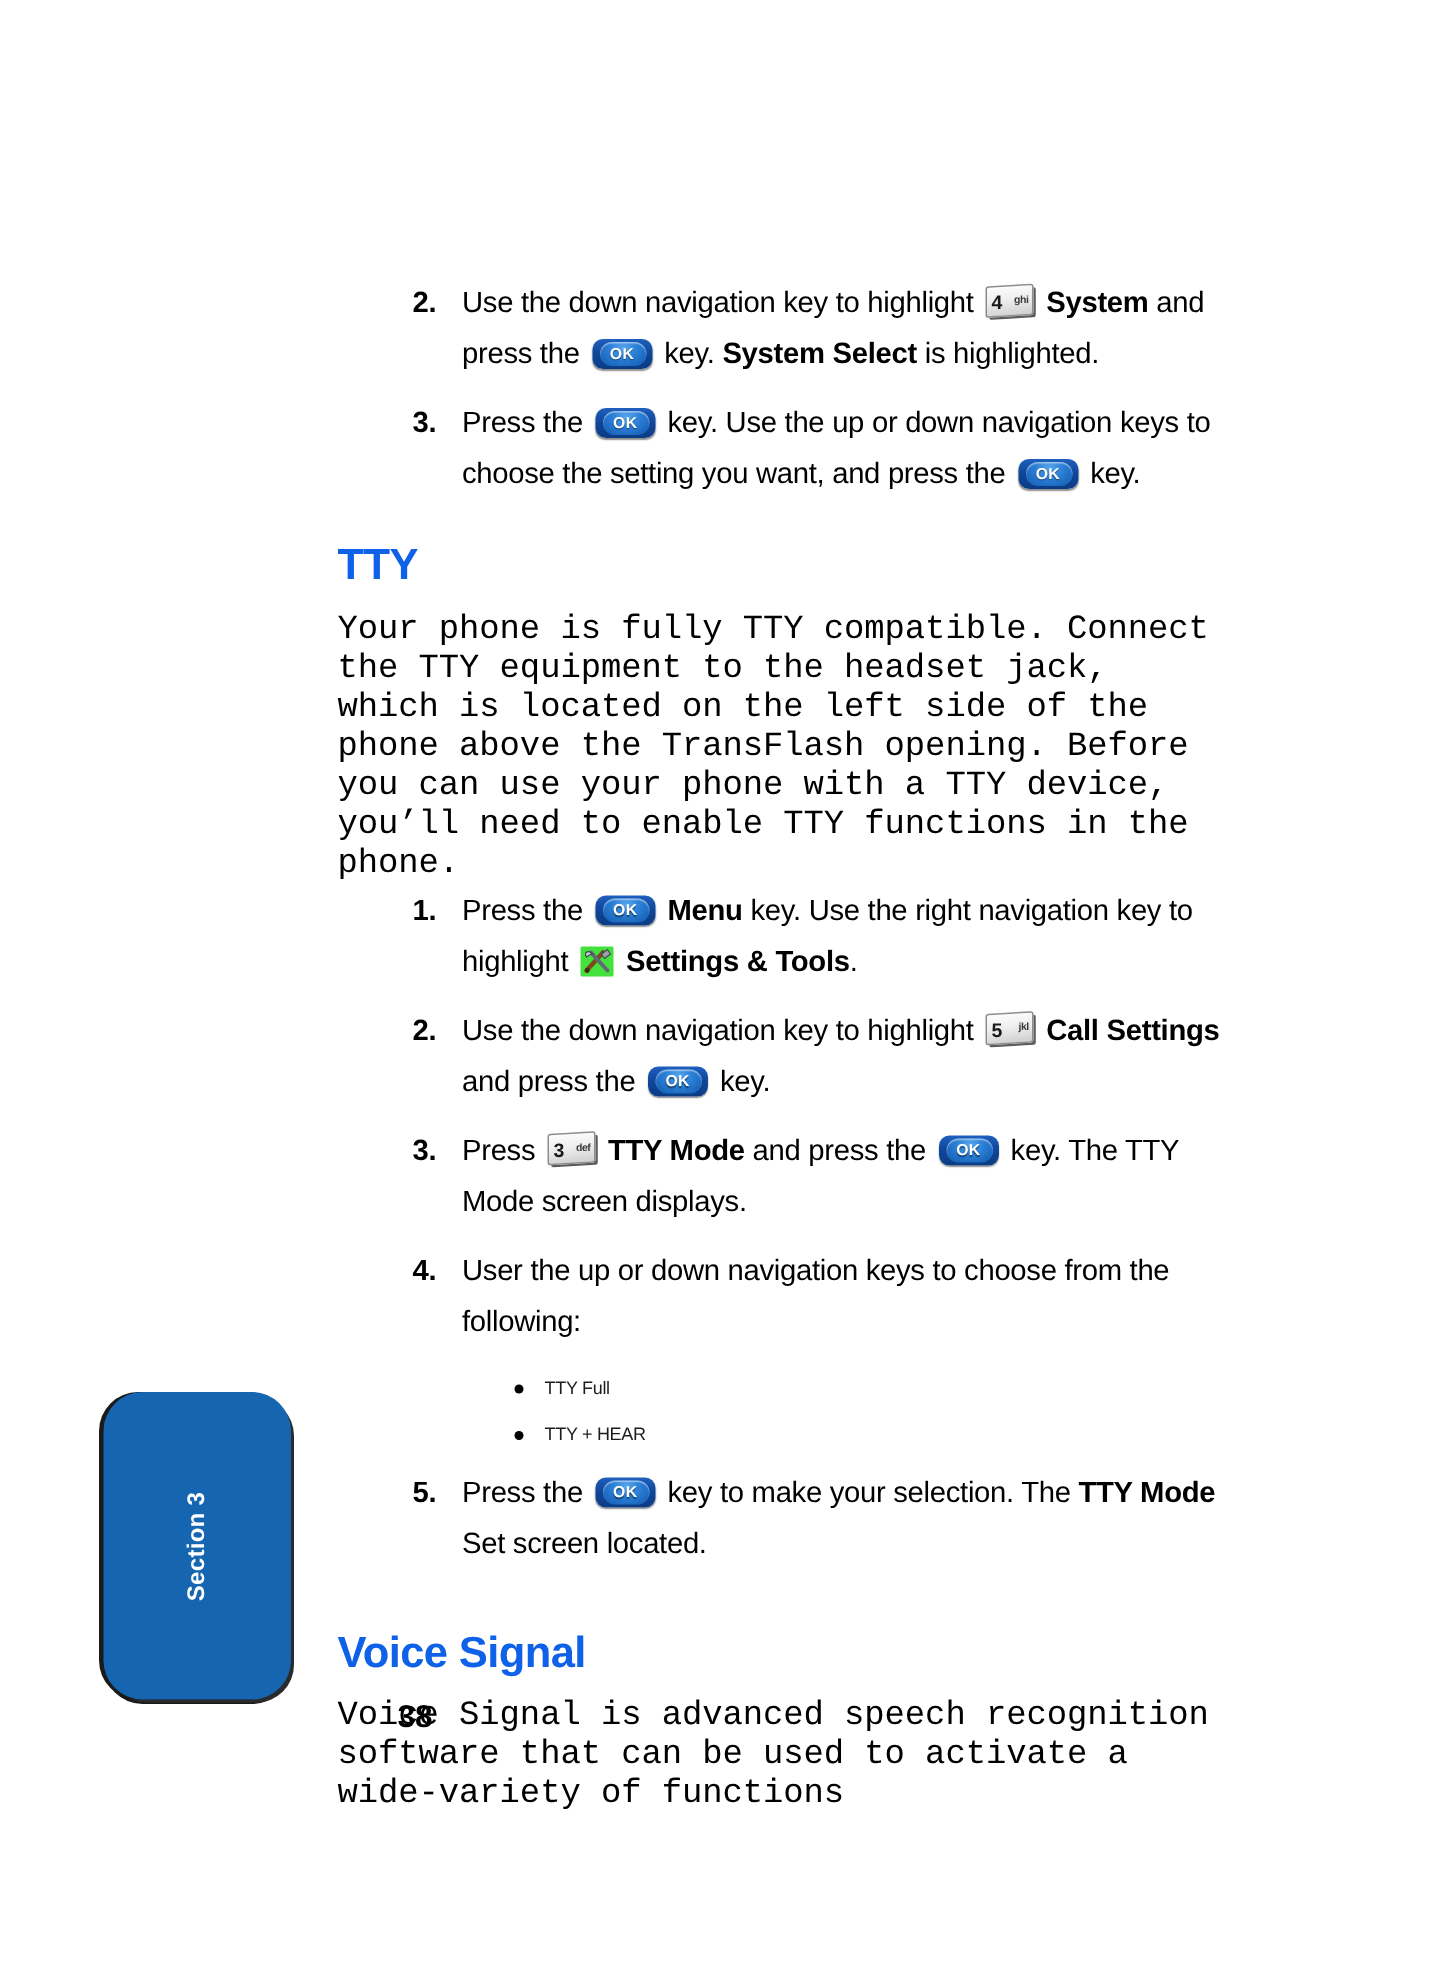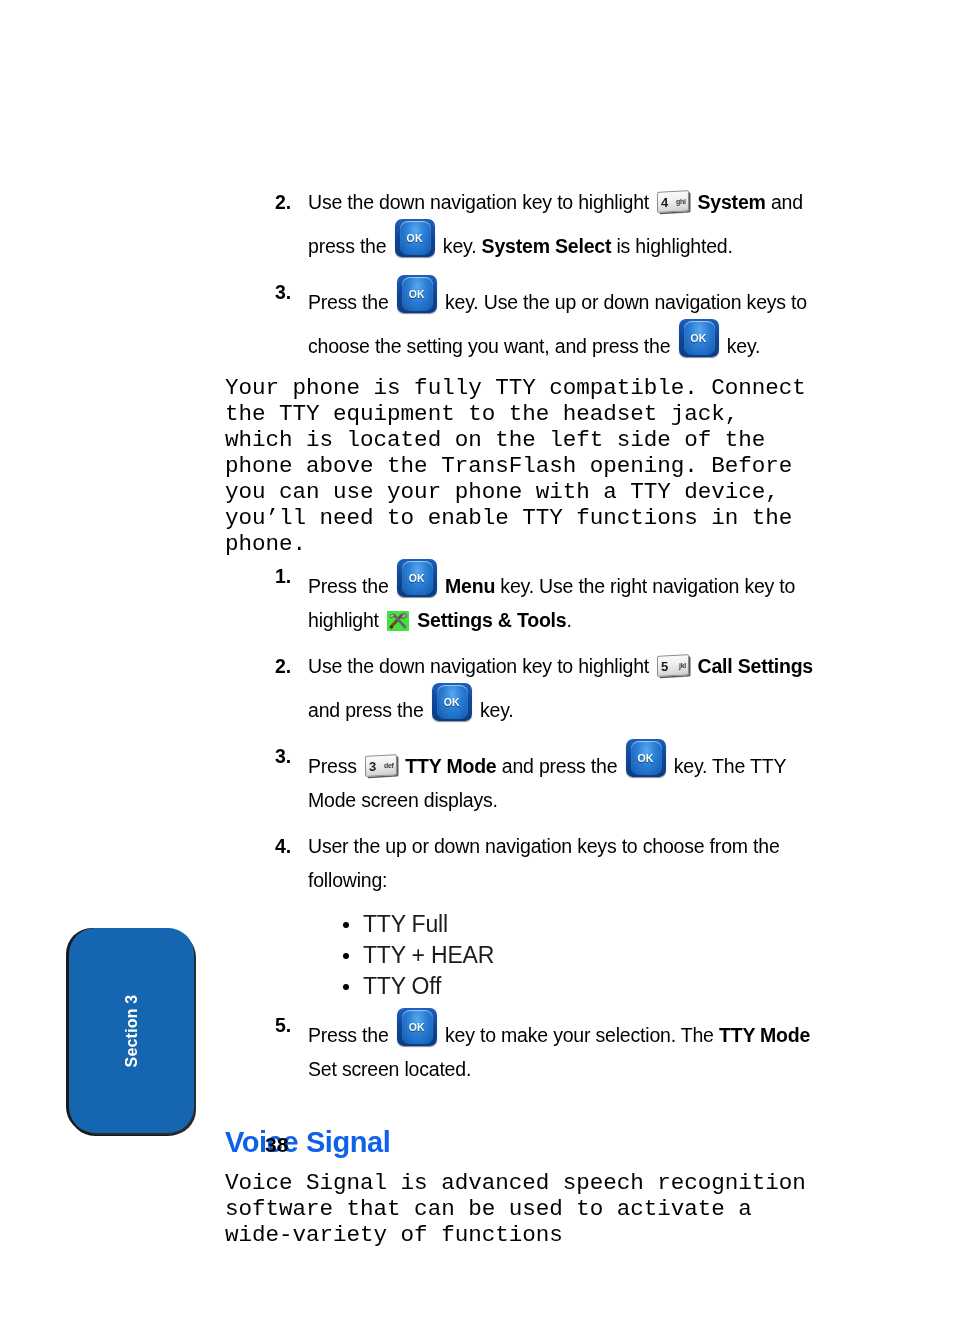--- a/index.html
+++ b/index.html
@@ -77,41 +77,41 @@
   
   .blist {
     margin: 4px 0 6px 0;
     padding: 0;
     list-style: none;
   }
   .bitem {
     position: relative;
     padding-left: 140px;
     font-family: "Liberation Sans", sans-serif;
-    font-size: 23px;
+    font-size: 12px;
     line-height: 31px;
     color: #1c1c1c;
     letter-spacing: -0.2px;
   }
   .bitem .dot {
     position: absolute;
     left: 120px;
     top: 13px;
     width: 6px;
     height: 6px;
     background: #000;
     border-radius: 50%;
   }
 
   
   .okkey {
     display: inline-block;
     vertical-align: -4px;
     width: 40px;
-    height: 38px;
+    height: 20px;
     border-radius: 7px;
     background: linear-gradient(180deg,#1f5fbe 0%,#0f4698 48%,#0b3c84 100%);
     box-shadow: 0 1px 1px rgba(0,0,0,0.45);
     position: relative;
     margin: 0 3px;
   }
   .okkey .cap {
     position: absolute;
     left: 5px;
     top: 2px;
@@ -234,40 +234,40 @@
     <div class="label">Section 3</div>
   </div>
 
   <div class="content">
 
     <div class="olist" id="top-steps">
         <div class="oitem"><span class="num">2.</span><span>Use the down navigation key to highlight </span><span class="numkey"><span class="digit">4</span><span class="sub">ghi</span></span><b> System</b><span> and press the </span><span class="okkey"><span class="cap"></span><span class="lbl">OK</span></span><span> key. </span><b>System Select</b><span> is highlighted.</span></div>
         <div class="oitem"><span class="num">3.</span><span>Press the </span><span class="okkey"><span class="cap"></span><span class="lbl">OK</span></span><span> key. Use the up or down navigation keys to choose the setting you want, and press the </span><span class="okkey"><span class="cap"></span><span class="lbl">OK</span></span><span> key.</span></div>
       </div>
 
+    <h2 class="h-section tty">TTY</h2>
 
     <p class="body-serif">Your phone is fully TTY compatible. Connect the TTY equipment to the headset jack, which is located on the left side of the phone above the TransFlash opening. Before you can use your phone with a TTY device, you’ll need to enable TTY functions in the phone.</p>
 
     <div class="olist" id="tty-steps">
         <div class="oitem"><span class="num">1.</span><span>Press the </span><span class="okkey"><span class="cap"></span><span class="lbl">OK</span></span><b> Menu</b><span> key. Use the right navigation key to highlight </span><span class="toolsicon"><svg width="22" height="20" viewBox="0 0 22 20">
               <path d="M4 16 L15 4" stroke="#7a4a18" stroke-width="3" stroke-linecap="round"></path>
               <path d="M14 5 L18 2 L20 5 L16 8 Z" fill="#9aa3ab" stroke="#40484f" stroke-width="0.8"></path>
               <path d="M18 16 L7 4" stroke="#5d6a74" stroke-width="2.6" stroke-linecap="round"></path>
               <path d="M8 5 C5 2, 2 4, 4 7 L7 5 Z" fill="#c9d2d9" stroke="#40484f" stroke-width="0.8"></path>
               <circle cx="4.5" cy="16" r="1.6" fill="#3a2a12"></circle>
             </svg></span><b> Settings &amp; Tools</b><span>.</span></div>
         <div class="oitem"><span class="num">2.</span><span>Use the down navigation key to highlight </span><span class="numkey"><span class="digit">5</span><span class="sub">jkl</span></span><b> Call Settings</b><span> and press the </span><span class="okkey"><span class="cap"></span><span class="lbl">OK</span></span><span> key.</span></div>
         <div class="oitem"><span class="num">3.</span><span>Press </span><span class="numkey"><span class="digit">3</span><span class="sub">def</span></span><b> TTY Mode</b><span> and press the </span><span class="okkey"><span class="cap"></span><span class="lbl">OK</span></span><span> key. The TTY Mode screen displays.</span></div>
         <div class="oitem"><span class="num">4.</span><span>User the up or down navigation keys to choose from the following:</span></div>
       </div>
 
     <ul class="blist" id="tty-options">
         <li class="bitem"><span class="dot"></span><span>TTY Full</span></li>
         <li class="bitem"><span class="dot"></span><span>TTY + HEAR</span></li>
-        <li class="bitem"><span class="dot"></span><span>TTY Off</span></li>
       </ul>
 
     <div class="olist" id="tty-final">
         <div class="oitem"><span class="num">5.</span><span>Press the </span><span class="okkey"><span class="cap"></span><span class="lbl">OK</span></span><span> key to make your selection. The </span><b>TTY Mode</b><span> Set screen located.</span></div>
       </div>
 
     <h2 class="h-section voice">Voice Signal</h2>
 
     <p class="body-serif">Voice Signal is advanced speech recognition software that can be used to activate a wide-variety of functions</p>
 

